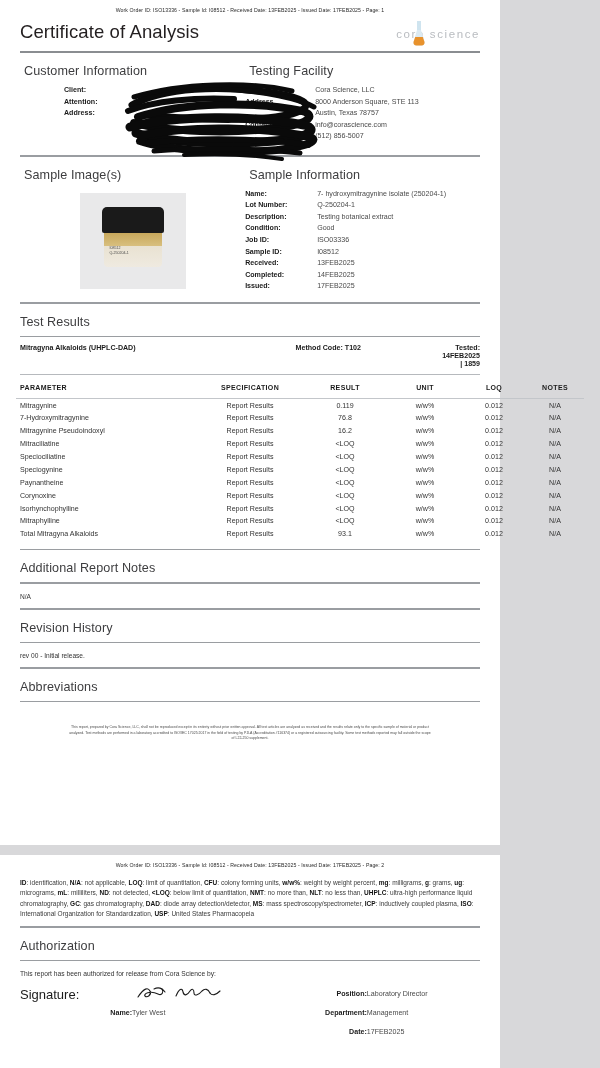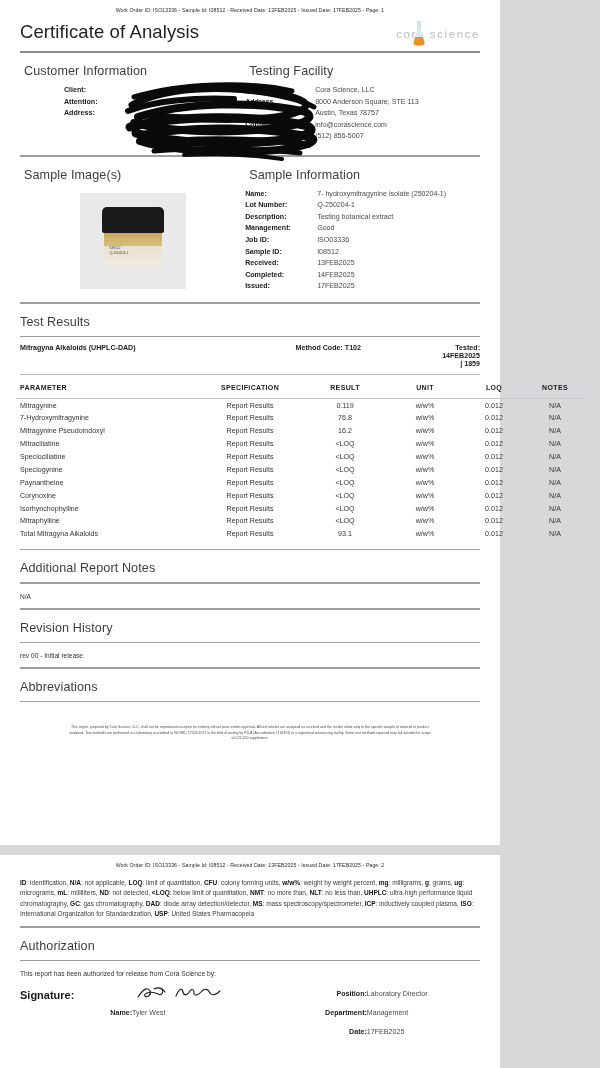--- a/index.html
+++ b/index.html
@@ -95,21 +95,21 @@
   .abbrev b { color: #111; }
 
   .auth-lead { font-size: 6.7px; color: #333; padding: 9px 4px 8px 4px; }
   .auth-grid { display: flex; padding: 0 4px; }
   .auth-left { width: 290px; }
   .auth-right { width: 278px; }
   .auth-row { display: flex; font-size: 7.1px; line-height: 19px; text-align: right; }
   .auth-row .k { font-weight: bold; width: 112px; }
   .auth-row .v { color: #4a4a4a; }
   .sig-row { height: 19px; display: flex; align-items: center; }
-  .sig-row .k { font-weight: bold; width: 112px; font-size: 11px; }
+  .sig-row .k { font-weight: normal; width: 112px; font-size: 13px; }
 </style>
 </head>
 <body>
 
 <div class="viewport">
 
   <div class="page page1">
 
     <div class="runhead">Work Order ID: ISO13336 - Sample Id: I08512 - Received Date: 13FEB2025 - Issued Date: 17FEB2025 - Page: 1</div>
 
@@ -218,21 +218,21 @@
           </div>
           <div class="kv kv-samp">
             <span class="k">Lot Number:</span>
             <span class="v">Q-250204-1</span>
           </div>
           <div class="kv kv-samp">
             <span class="k">Description:</span>
             <span class="v">Testing botanical extract</span>
           </div>
           <div class="kv kv-samp">
-            <span class="k">Management:</span>
+            <span class="k">Condition:</span>
             <span class="v">Good</span>
           </div>
           <div class="kv kv-samp">
             <span class="k">Job ID:</span>
             <span class="v">ISO03336</span>
           </div>
           <div class="kv kv-samp">
             <span class="k">Sample ID:</span>
             <span class="v">I08512</span>
           </div>

